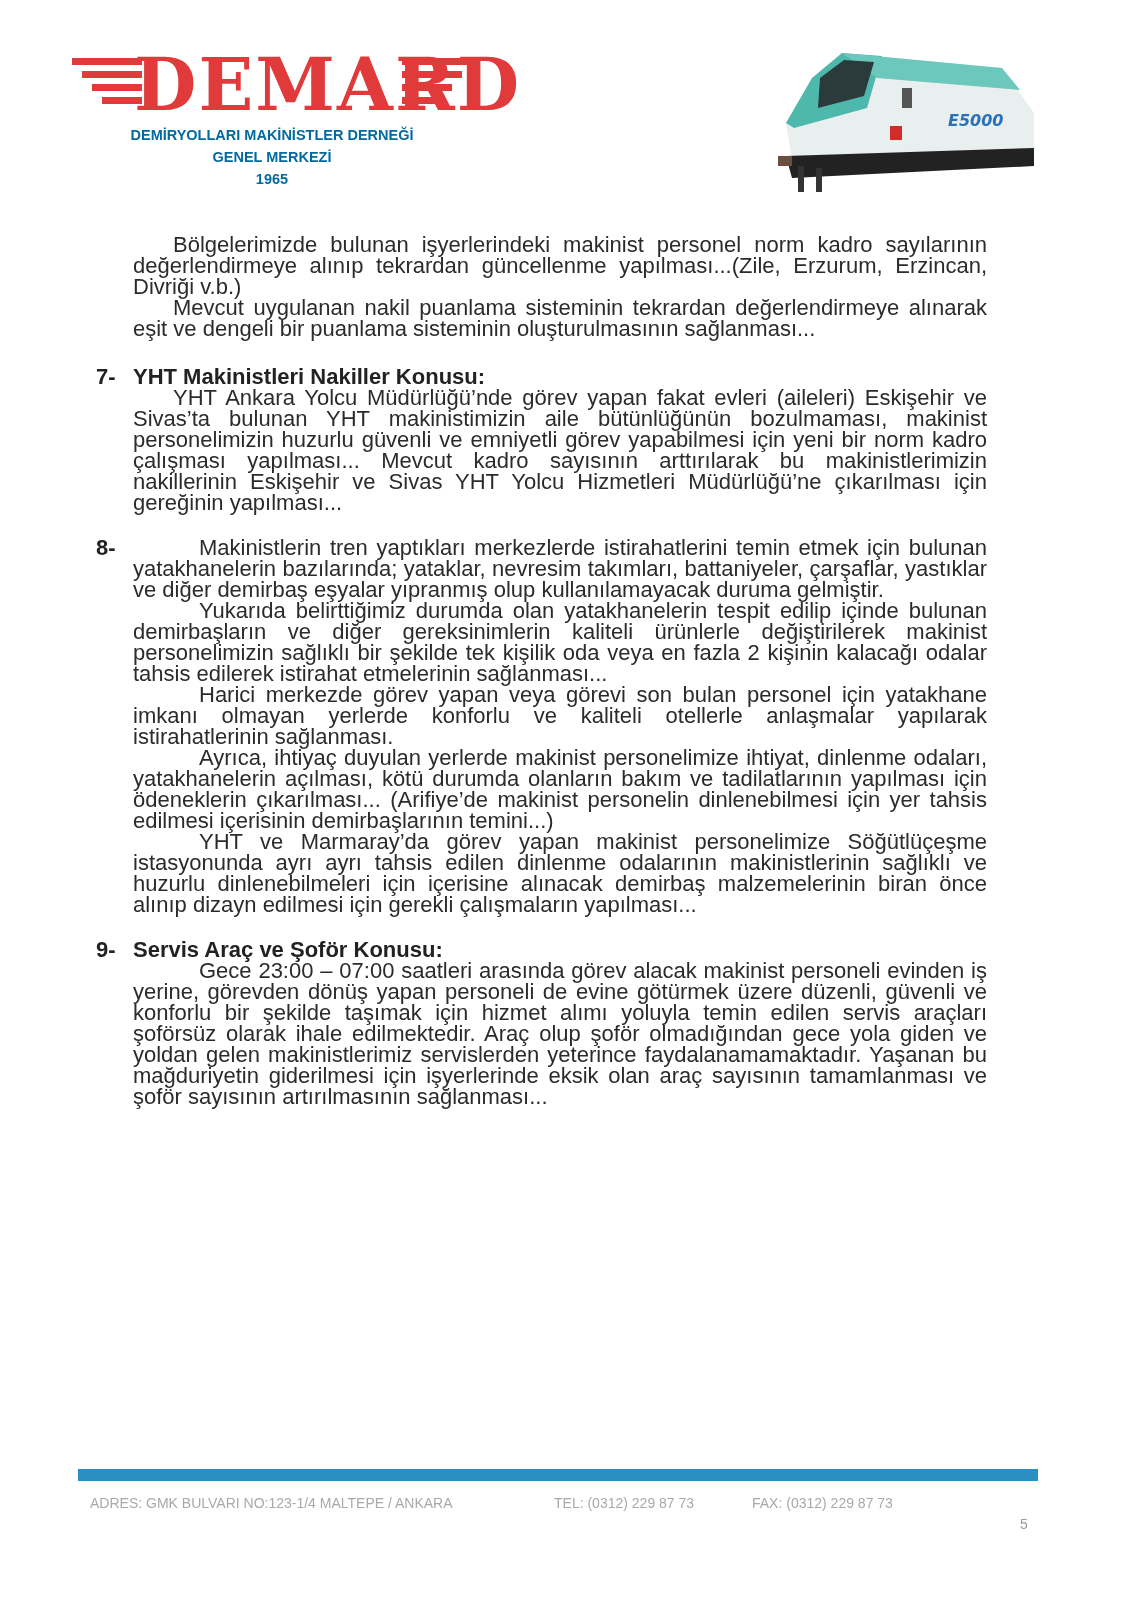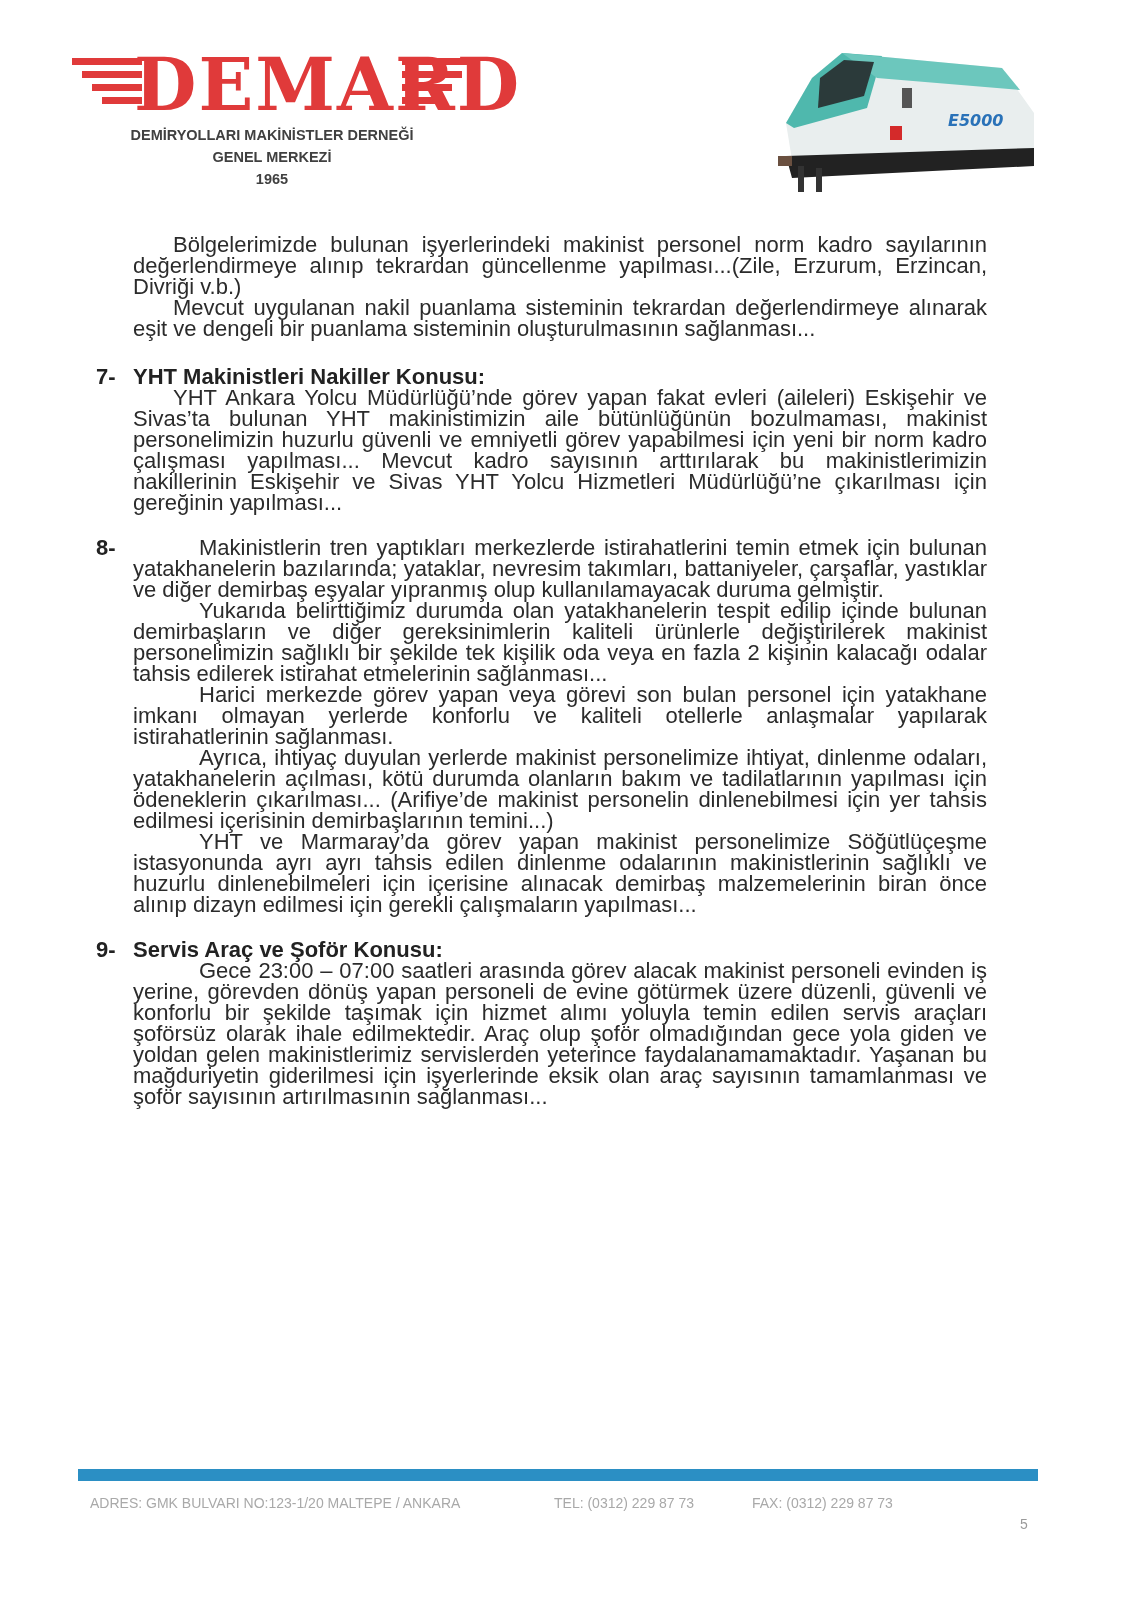--- a/index.html
+++ b/index.html
@@ -18,21 +18,21 @@
     .wing.right { right: 0; }
     .wing span { display: block; height: 7px; background: #e03a3a; margin-bottom: 6px; }
     .wing.left span:nth-child(1){ margin-left: 0; }
     .wing.left span:nth-child(2){ margin-left: 10px; }
     .wing.left span:nth-child(3){ margin-left: 20px; }
     .wing.left span:nth-child(4){ margin-left: 30px; }
     .wing.right span:nth-child(1){ margin-right: 0; }
     .wing.right span:nth-child(2){ margin-right: 10px; }
     .wing.right span:nth-child(3){ margin-right: 20px; }
     .wing.right span:nth-child(4){ margin-right: 30px; }
-    .logo-line { font-weight: bold; font-size: 14.5px; color: #404040; line-height: 22px; }
+    .logo-line { font-weight: bold; font-size: 14.5px; color: #0369a1; line-height: 22px; }
 
     .train { position: absolute; left: 772px; top: 38px; width: 270px; height: 160px; }
 
     
     .body { position: absolute; left: 133px; width: 854px; top: 234px; font-size: 22px; line-height: 21px; color: #2b2b2b; }
     .p { text-align: justify; margin: 0; }
     .ind1 { text-indent: 40px; }
     .ind2 { text-indent: 66px; }
     .section { position: relative; margin-top: 22px; }
     .sec-head { font-weight: bold; margin: 0; position: relative; color: #222; }
@@ -115,19 +115,19 @@
         <span class="sec-num">9-</span>
         <span>Servis Araç ve Şoför Konusu:</span>
       </p>
       <p class="p ind2">Gece 23:00 – 07:00 saatleri arasında görev alacak makinist personeli evinden iş yerine, görevden dönüş yapan personeli de evine götürmek üzere düzenli, güvenli ve konforlu bir şekilde taşımak için hizmet alımı yoluyla temin edilen servis araçları şoförsüz olarak ihale edilmektedir. Araç olup şoför olmadığından gece yola giden ve yoldan gelen makinistlerimiz servislerden yeterince faydalanamamaktadır. Yaşanan bu mağduriyetin giderilmesi için işyerlerinde eksik olan araç sayısının tamamlanması ve şoför sayısının artırılmasının sağlanması...</p>
     </div>
   </div>
 
   <div class="footer-bar"></div>
   <div class="footer">
     <div class="frow">
-      <span style="left:0">ADRES: GMK BULVARI NO:123-1/20 MALTEPE  / ANKARA</span>
+      <span style="left:0">ADRES: GMK BULVARI NO:123-1/4 MALTEPE  / ANKARA</span>
       <span style="left:464px">TEL: (0312) 229 87 73</span>
       <span style="left:662px">FAX: (0312) 229 87 73</span>
     </div>
   </div>
   <div class="pagenum">5</div>
 </div>
 
 </body></html>

